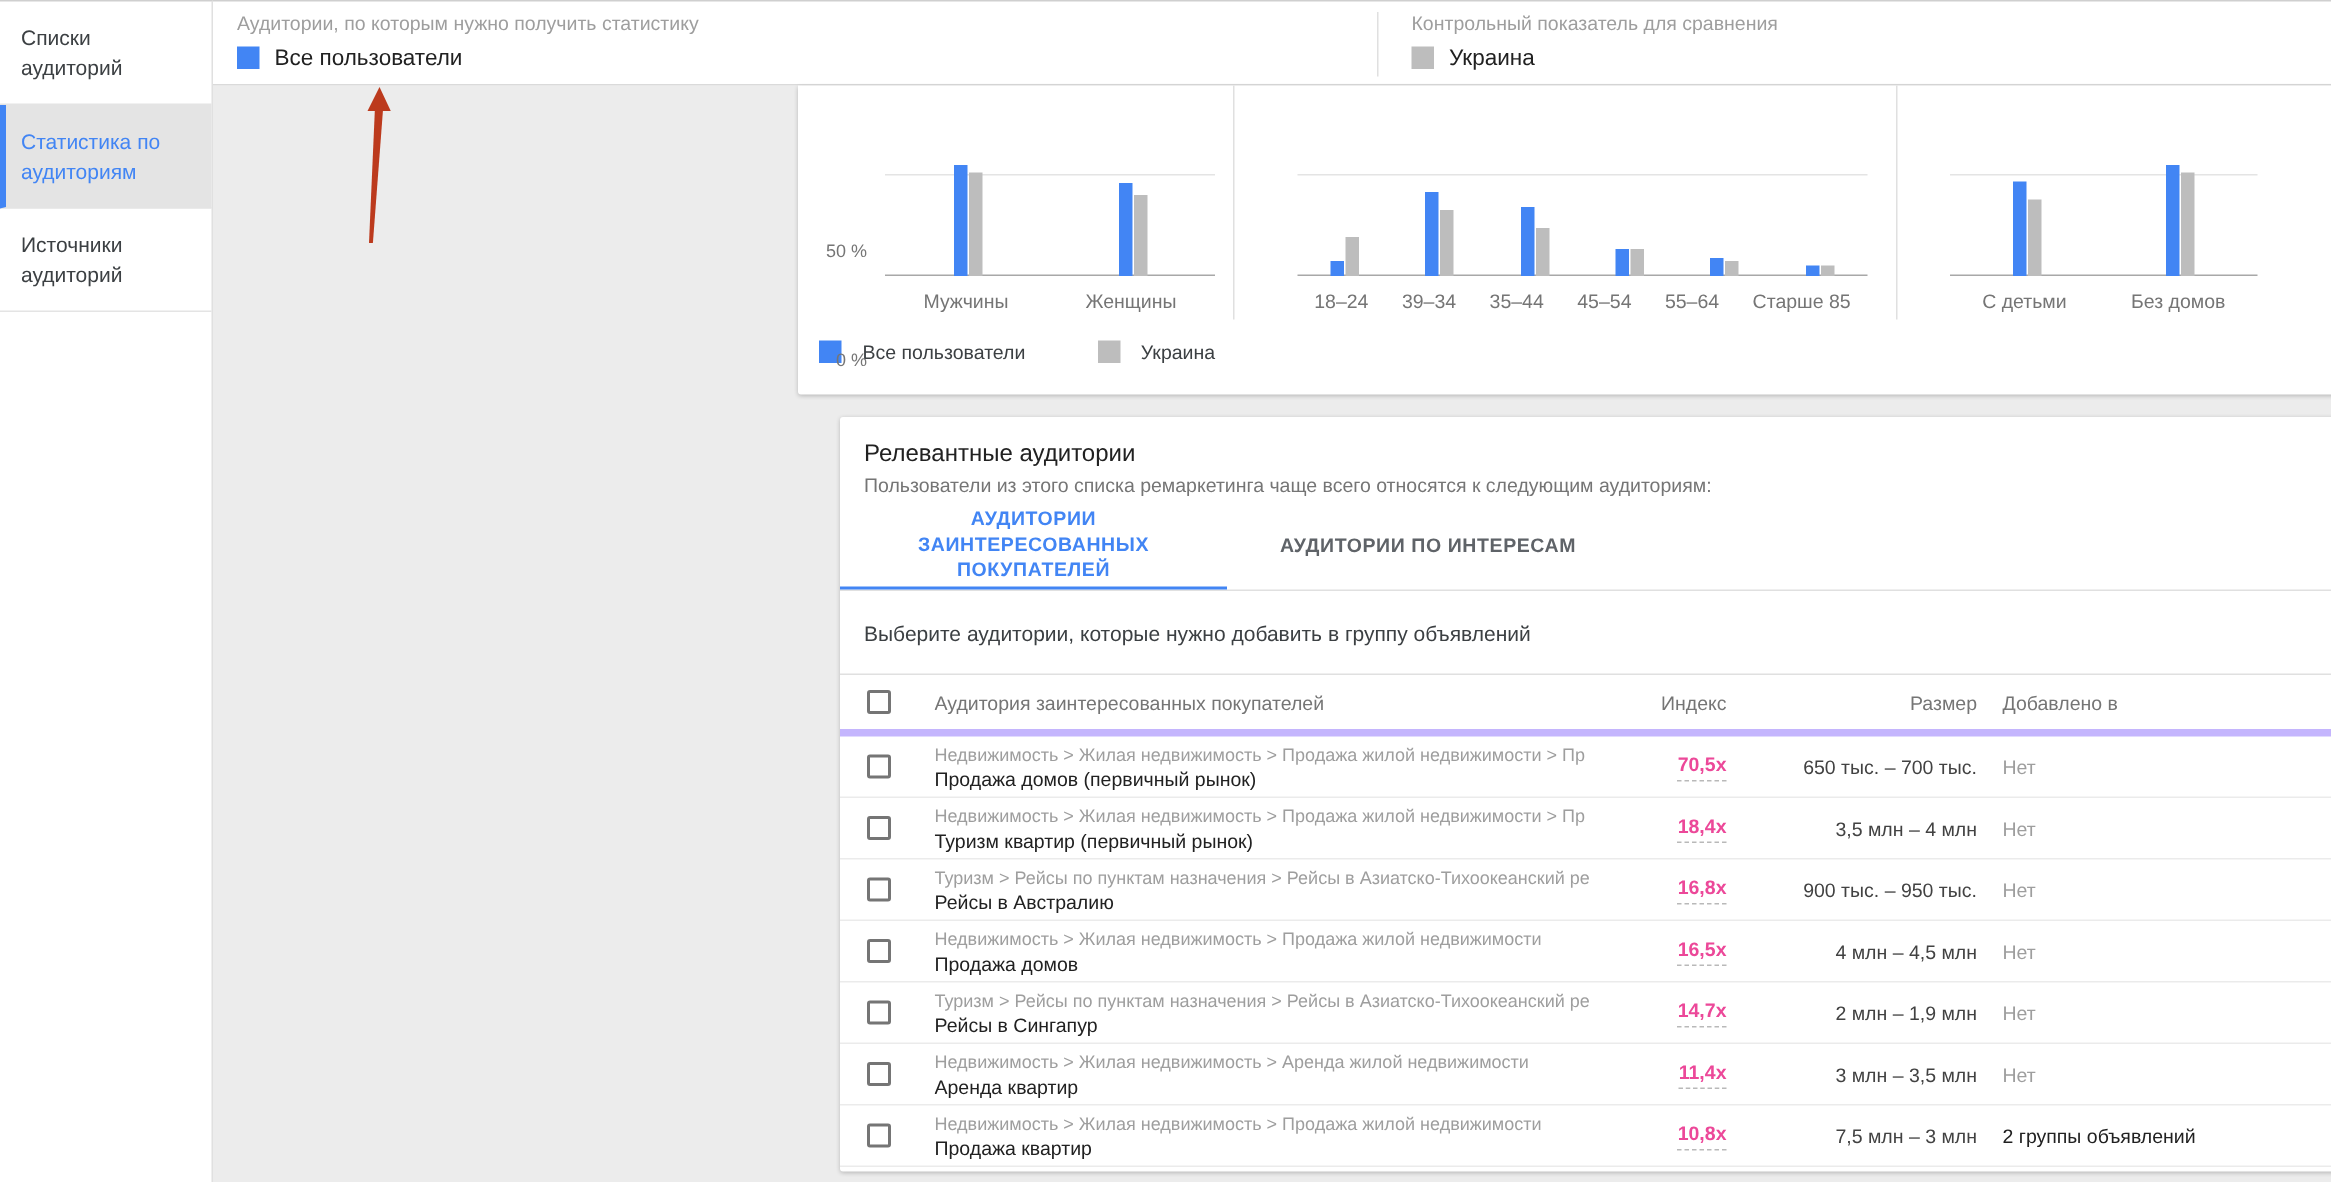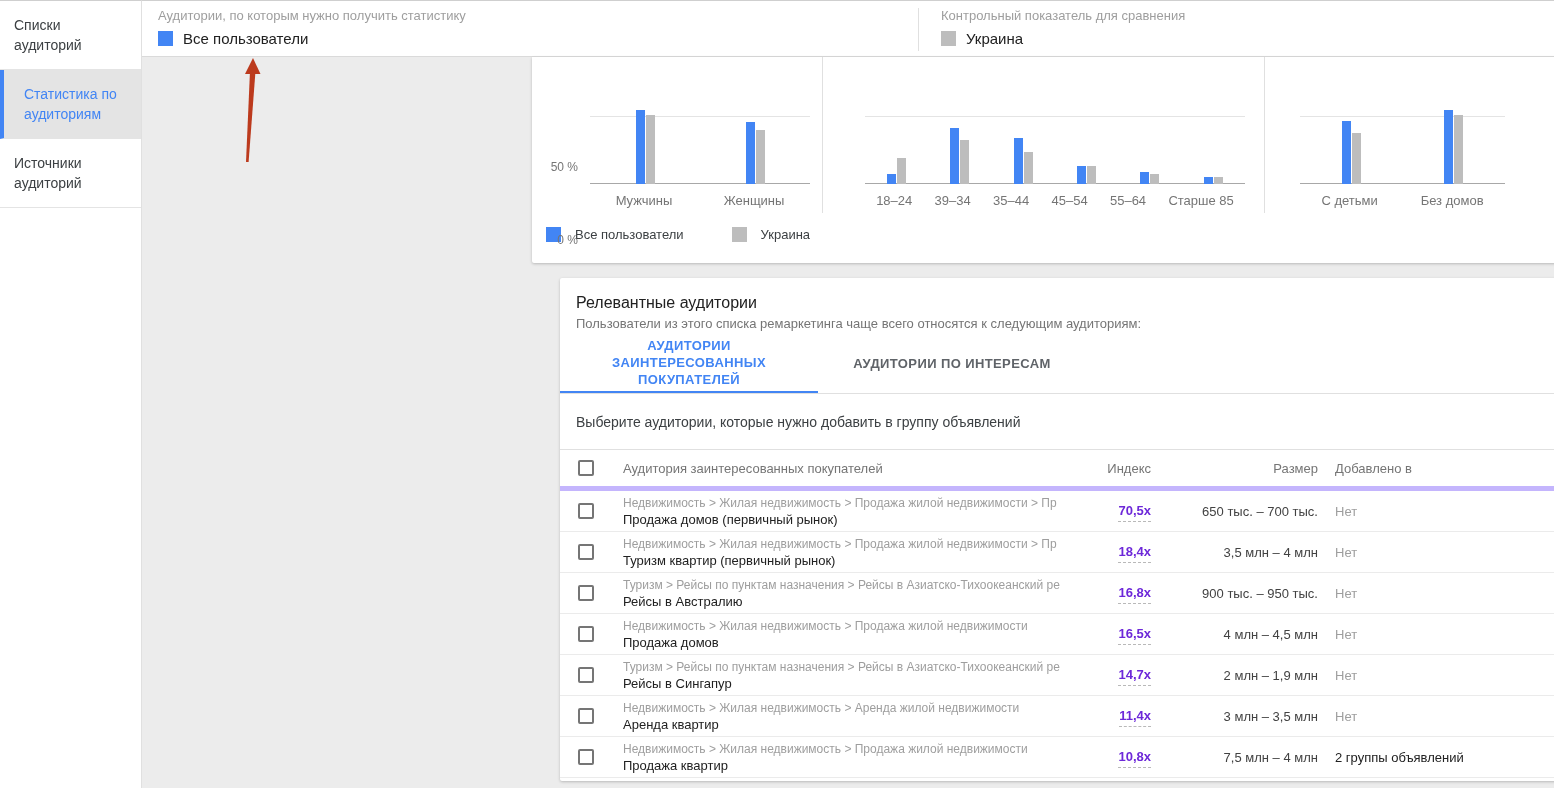--- a/index.html
+++ b/index.html
@@ -16,21 +16,21 @@
   .sidebar {
     position:absolute; left:0; top:0; width:142px; height:788px;
     background:#fff; border-right:1px solid #e0e0e0; border-top:1px solid #cfcfcf;
   }
   .side-item {
     padding:14px 10px 14px 14px; font-size:14px; line-height:20px; color:#3c4043;
     border-bottom:1px solid #e4e4e4; cursor:pointer;
   }
   .side-item.selected {
     background:#e4e4e4; color:#4285f4; border-left:4px solid #4285f4;
-    padding-left:20px;
+    padding-left:10px;
   }
 
   
   .topbar {
     position:absolute; left:142px; top:0; width:1412px; height:57px;
     background:#fff; border-bottom:1px solid #dadada; border-top:1px solid #cfcfcf;
   }
   .topbar-section { position:absolute; top:0; height:100%; }
   .topbar-left  { left:16px; }
   .topbar-right { left:799px; }
@@ -96,21 +96,21 @@
   .aud-row { height:41px; border-bottom:1px solid #ebebeb; }
   .col-check { padding-left:18px; }
   .checkbox {
     width:16px; height:16px; border:2px solid #757575; border-radius:2px; background:#fff; cursor:pointer;
   }
   .col-name { overflow:hidden; }
   .aud-path { font-size:12px; color:#9e9e9e; white-space:nowrap; overflow:hidden; }
   .aud-name { font-size:13px; color:#212121; white-space:nowrap; overflow:hidden; margin-top:2px; }
   .col-index { text-align:right; }
   .index-val {
-    display:inline-block; font-size:13px; font-weight:bold; color:#6d28d9;
+    display:inline-block; font-size:13px; font-weight:bold; color:#ec4899;
     border-bottom:1px dashed #b9b9b9; padding-bottom:3px; cursor:help;
   }
   .col-size { text-align:right; font-size:13px; color:#424242; white-space:nowrap; }
   .col-added { padding-left:17px; font-size:13px; white-space:nowrap; }
   .col-added.none { color:#9e9e9e; }
   .col-added.some { color:#212121; }
 </style>
 </head>
 <body>
 
@@ -361,17 +361,17 @@
       </div>
       <div class="aud-grid aud-row">
         <div class="col-check">
           <div class="checkbox"></div>
         </div>
         <div class="col-name">
           <div class="aud-path">Недвижимость &gt; Жилая недвижимость &gt; Продажа жилой недвижимости</div>
           <div class="aud-name">Продажа квартир</div>
         </div>
         <div class="col-index"><span class="index-val">10,8x</span></div>
-        <div class="col-size">7,5 млн – 4 млн</div>
+        <div class="col-size">7,5 млн – 3 млн</div>
         <div class="col-added some">2 группы объявлений</div>
       </div>
     </div>
 </section>
 
 </body></html>

